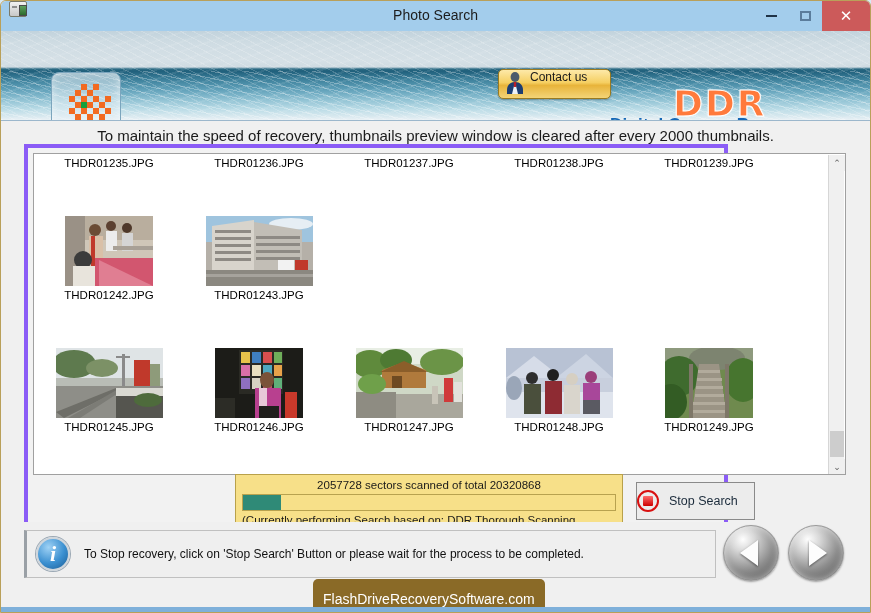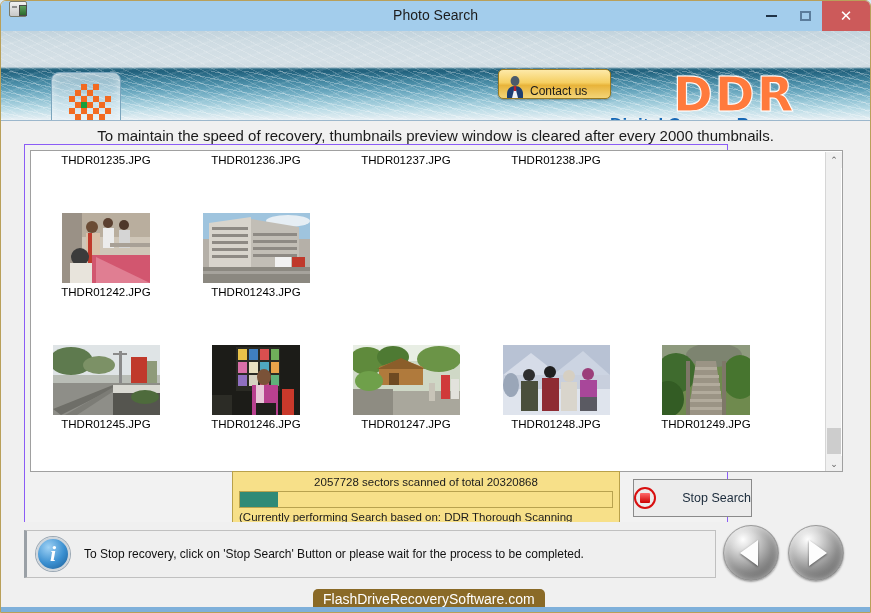--- a/index.html
+++ b/index.html
@@ -106,33 +106,33 @@
     box-shadow: inset 0 0 10px rgba(255,255,255,.55);
   }
   .logo-box svg { position:absolute; left: 9px; top: 7px; }
 
   .contact-btn {
     position: absolute; left: 497px; top: 38px;
     width: 113px; height: 30px;
     background: linear-gradient(to bottom, #fde9a8 0%, #f5cf62 45%, #e8b43a 55%, #f3d478 100%);
     border: 1px solid #9a7a20;
     border-radius: 5px;
-    display: flex; align-items: flex-end;
+    display: flex; align-items: flex-start;
     box-shadow: 0 1px 2px rgba(0,0,0,.3);
     cursor: pointer;
   }
   .contact-btn .person { margin-left: 4px; flex: 0 0 auto; }
   .contact-btn .c-label {
     font-size: 12px; color: #1a1a1a; margin-left: 3px;
   }
 
   .ddr-logo {
-    position: absolute; left: 672px; top: 35px;
+    position: absolute; left: 672px; top: 52px;
     font-family: "DejaVu Sans", sans-serif;
-    font-size: 48px; font-weight: bold;
+    font-size: 36px; font-weight: bold;
     letter-spacing: 2px;
     color: #ff7a3c;
     -webkit-text-stroke: 1px #ffffff;
     text-shadow: 0 0 2px rgba(255,255,255,.9);
   }
   .tagline {
     position: absolute; left: 609px; top: 84px;
     font-size: 17px; font-weight: bold; color: #1567b5;
     letter-spacing: .2px;
   }
@@ -146,21 +146,21 @@
   }
   .notice {
     text-align: center;
     font-size: 15px; color: #1a1a1a;
     padding: 6px 0 5px;
   }
 
   .panel {
     position: absolute; left: 23px; top: 23px;
     width: 704px; height: 424px;
-    border: 1px solid #8b5cf6;
+    border: 4px solid #8b5cf6;
     background: #f2f2f2;
   }
 
   .thumb-frame {
     position: absolute; left: 5px; top: 5px;
     width: 813px; height: 322px;
     background: #fff;
     border: 1px solid #a0a0a0;
     overflow: hidden;
   }
@@ -228,21 +228,21 @@
     margin-top: 3px;
     font-size: 11.5px; color: #1a1a1a;
     text-align: left;
   }
 
   .stop-btn {
     position: absolute; left: 608px; top: 334px;
     width: 119px; height: 38px;
     background: #ececec;
     border: 1px solid #8a8a8a;
-    display: flex; align-items: center; justify-content: space-between;
+    display: flex; align-items: center; justify-content: flex-start;
     gap: 10px;
     cursor: pointer;
     font-size: 12.5px; color: #1b2b3b;
   }
   .stop-icon {
     width: 22px; height: 22px;
     border: 2px solid #d80f0f; border-radius: 50%;
     display: flex; align-items: center; justify-content: center;
   }
   .stop-icon i {
@@ -303,21 +303,21 @@
   }
   .nav-btn.next .tri {
     border-top: 13px solid transparent;
     border-bottom: 13px solid transparent;
     border-left: 18px solid #fdfdfd;
     margin-left: 4px;
   }
 
   .watermark {
     position: absolute; left: 312px; bottom: 2px;
-    padding: 2px 10px 3px;
+    padding: 12px 10px 3px;
     background: #8a6a27;
     border-radius: 5px 5px 0 0;
     color: #fff;
     font-size: 14px;
     margin-top: 19px;
   }
   .bottom-edge {
     position: absolute; left: 0; bottom: 0; width: 871px; height: 5px;
     background: #7fb0da;
   }
@@ -402,20 +402,23 @@
             </div>
             <div class="thumb-cell">
               <div class="thumb-label">THDR01236.JPG</div>
             </div>
             <div class="thumb-cell">
               <div class="thumb-label">THDR01237.JPG</div>
             </div>
             <div class="thumb-cell">
               <div class="thumb-label">THDR01238.JPG</div>
             </div>
+            <div class="thumb-cell">
+              <div class="thumb-label">THDR01239.JPG</div>
+            </div>
           </div>
 
           <div class="thumb-row" style="margin-top:38px">
 
 
             <div class="thumb-cell">
               <svg class="thumb-img tall" viewBox="0 0 88 70" preserveAspectRatio="none">
                 <rect width="88" height="70" fill="#cfc6b8"></rect>
                 <rect x="0" y="0" width="20" height="70" fill="#9a9186"></rect>
                 <rect x="20" y="0" width="68" height="24" fill="#b9ae9e"></rect>

